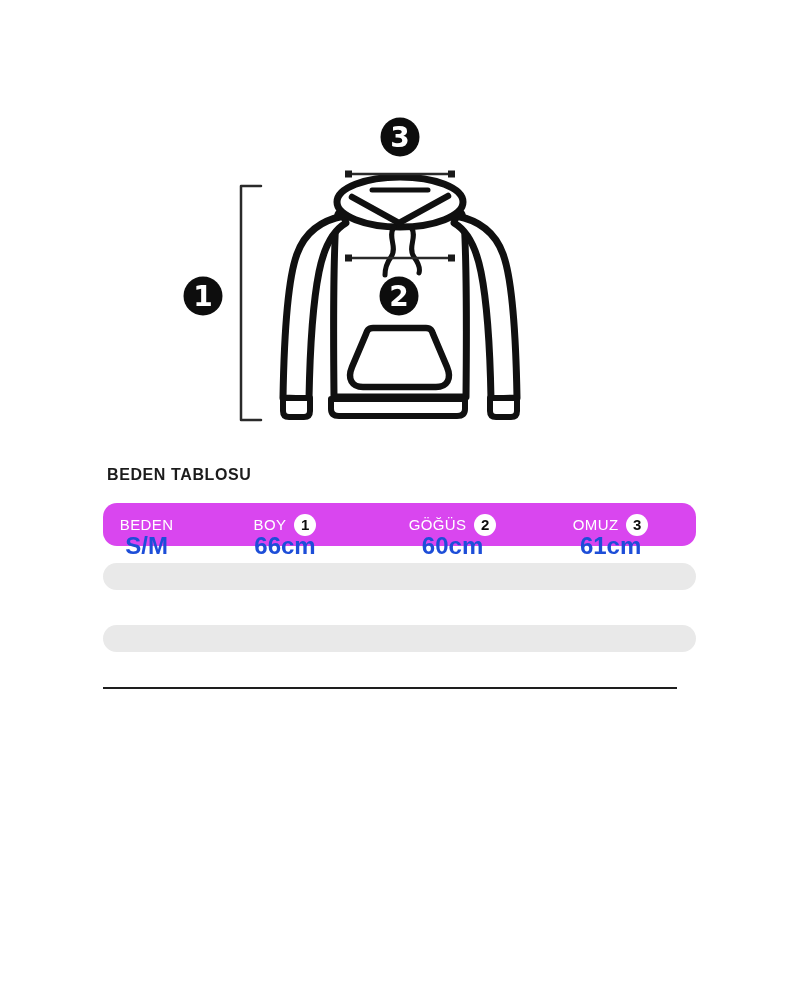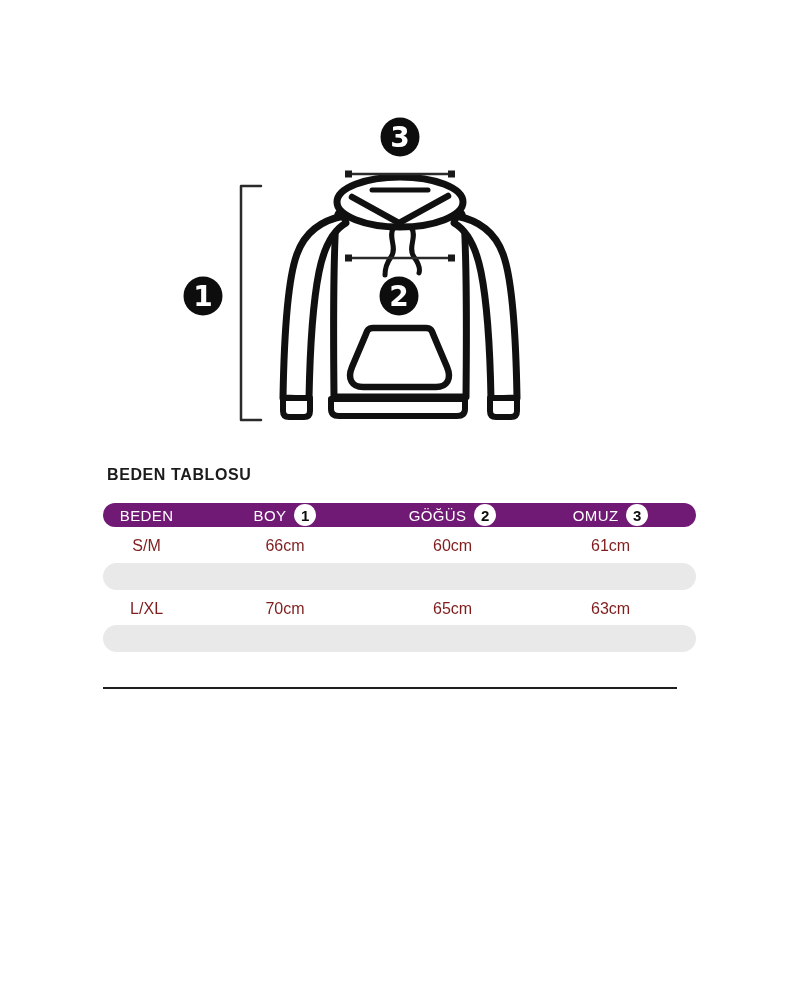--- a/index.html
+++ b/index.html
@@ -16,30 +16,30 @@
   
   .chart-title{
     position:absolute;left:107px;top:466px;
     font-size:16px;font-weight:bold;color:#1c1c1c;letter-spacing:.6px;
   }
   .cols{
     display:grid;grid-template-columns:14.7% 32% 24.5% 28.8%;
     align-items:center;justify-items:center;
   }
   .header-pill{
-    position:absolute;left:103px;top:503px;width:593px;height:24px;
-    background:#701a75;border-radius:14px;color:#ffffff;
+    position:absolute;left:103px;top:503px;width:593px;height:43px;
+    background:#d946ef;border-radius:14px;color:#ffffff;
   }
   .header-cell{display:flex;align-items:center;gap:8px;font-size:15px;letter-spacing:.4px;color:#fff;}
   .header-badge{
     width:22px;height:22px;border-radius:50%;background:#ffffff;color:#0d0d0d;
     display:flex;align-items:center;justify-content:center;
     font-size:15px;font-weight:bold;line-height:1;
   }
-  .data-row{position:absolute;left:103px;width:593px;height:34px;font-size:16px;color:#7f1d1d;}
+  .data-row{position:absolute;left:103px;width:593px;height:34px;font-size:24px;color:#1d4ed8;font-weight:bold;}
   .row-1{top:529px;}
   .row-2{top:592px;}
   .gray-pill{
     position:absolute;left:103px;width:593px;height:27px;
     background:#e9e9e9;border-radius:14px;
   }
   .gray-1{top:563px;}
   .gray-2{top:625px;}
   .divider{
     position:absolute;left:103px;top:687px;width:574px;height:2px;background:#1e1e1e;
@@ -118,24 +118,18 @@
 
   <div class="data-row row-1 cols">
     <span>S/M</span>
     <span>66cm</span>
     <span>60cm</span>
     <span>61cm</span>
   </div>
 
   <div class="gray-pill gray-1"></div>
 
-  <div class="data-row row-2 cols">
-    <span>L/XL</span>
-    <span>70cm</span>
-    <span>65cm</span>
-    <span>63cm</span>
-  </div>
 
   <div class="gray-pill gray-2"></div>
 
   <div class="divider"></div>
 
 </div>
 
 </body></html>

